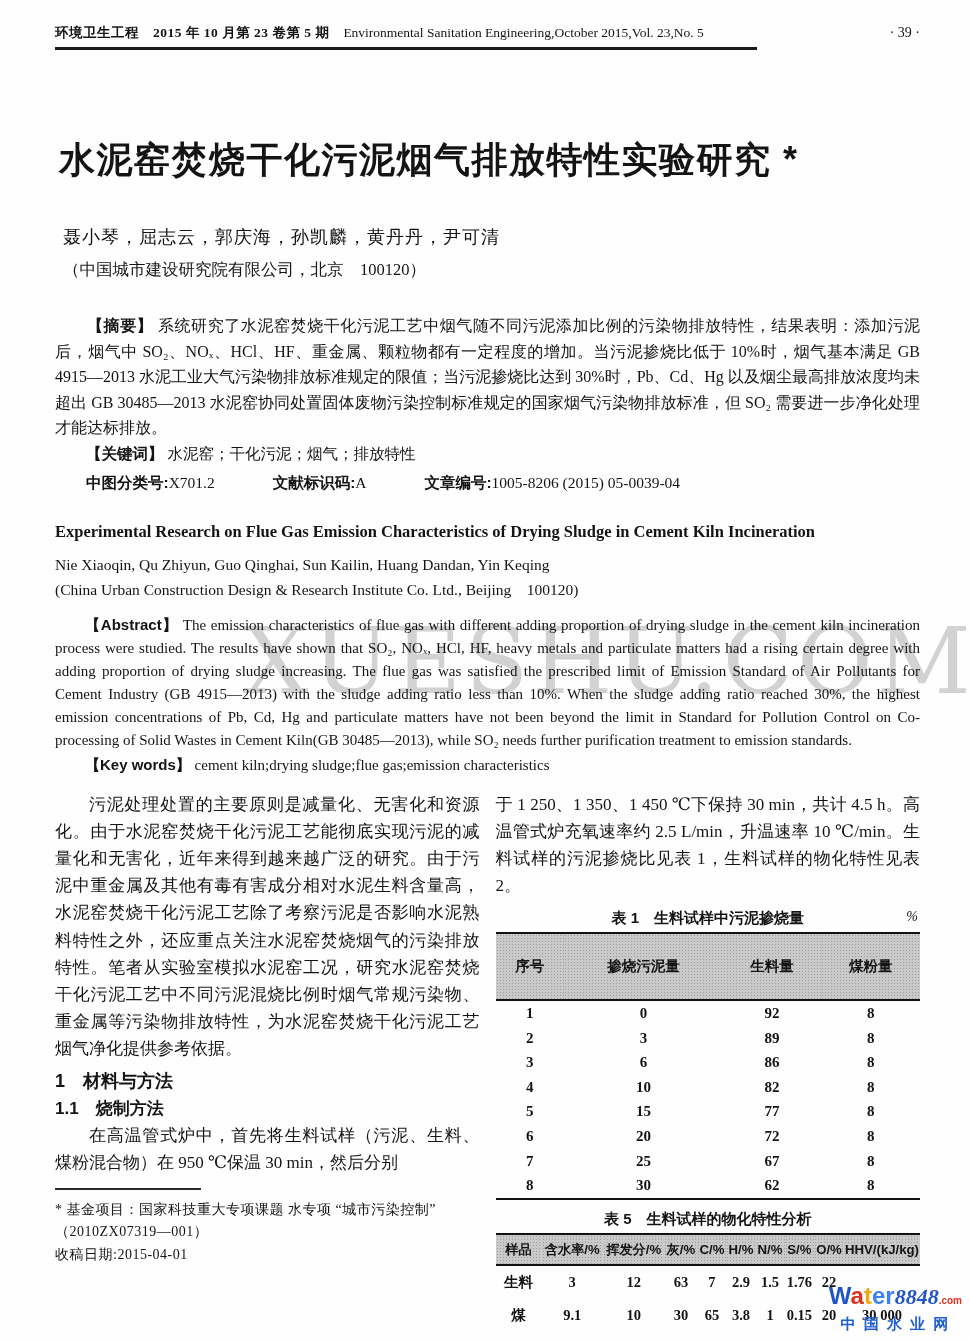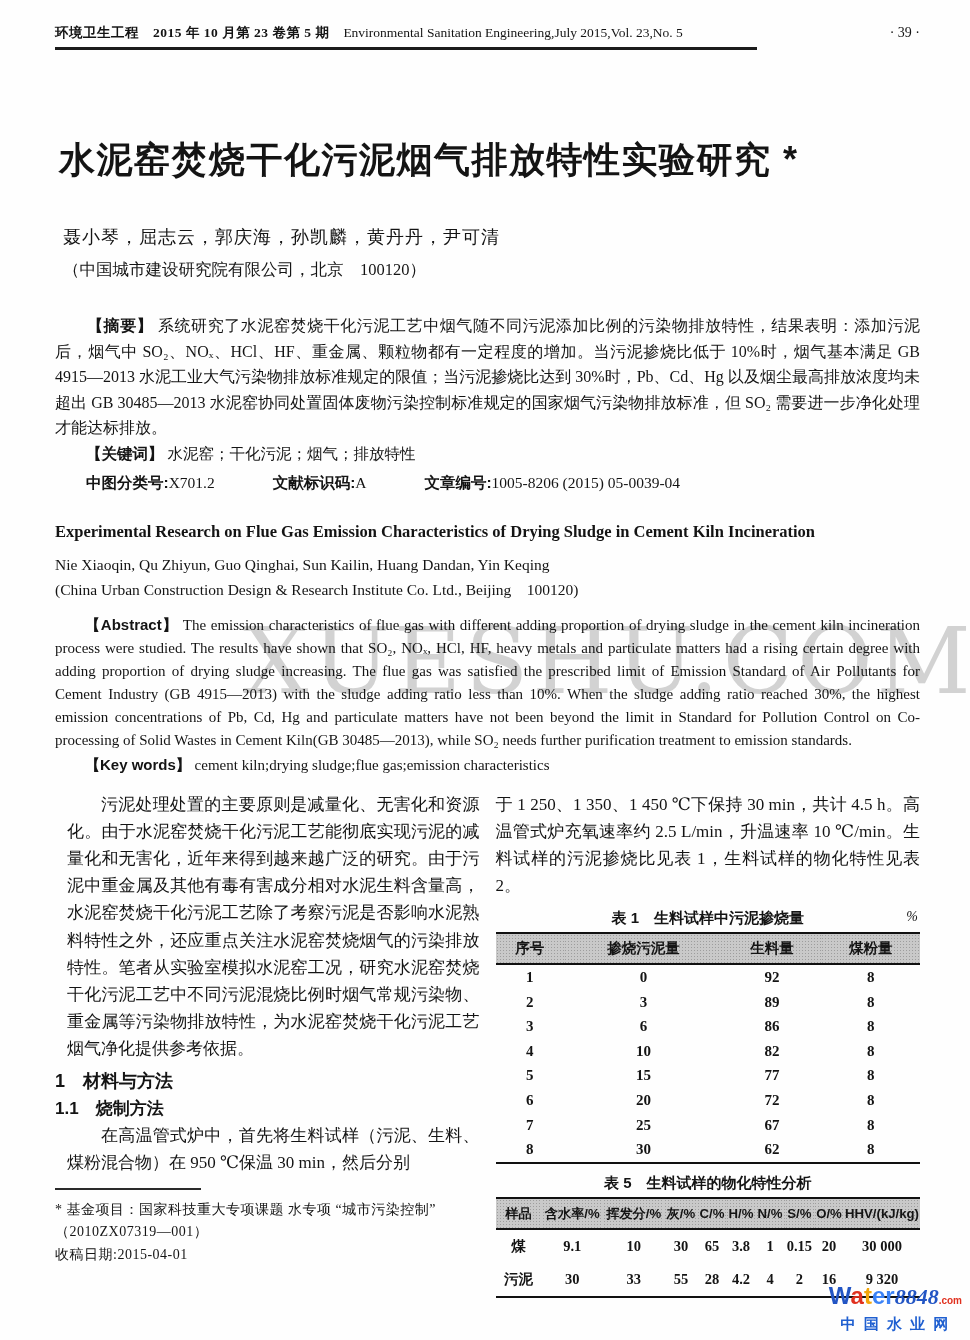--- a/index.html
+++ b/index.html
@@ -35,21 +35,21 @@
   .en-title { margin-top:26px; max-width:830px; font-weight:700; font-size:16.5px; line-height:24px; }
   .en-authors { margin-top:12px; font-size:15.5px; }
   .en-affiliation { margin-top:6px; font-size:15.5px; }
   .abs-en { margin-top:12px; font-size:15px; line-height:23px; text-align:justify; text-indent:2em; }
   .kw-en { margin-top:4px; font-size:15px; text-indent:2em; }
 
   
   .columns { display:flex; gap:16px; margin-top:16px; }
   .col { width:425px; }
   .body-p { font-size:17px; line-height:27.2px; text-align:justify; }
-  .indent { text-indent:2em;margin-left:12px; }
+  .indent { text-indent:2em; }
   .h2 { margin-top:4px; font-family:"Liberation Sans","DejaVu Sans",sans-serif;
         font-weight:700; font-size:18px; line-height:28px; }
   .h3 { font-family:"Liberation Sans","DejaVu Sans",sans-serif; font-weight:700;
         font-size:17px; line-height:27px; }
 
   
   .footnote { margin-top:12px; }
   .fn-rule { width:146px; height:2px; background:#2a2a2a; margin-bottom:9px; }
   .fn-text { font-size:14px; line-height:22.5px; letter-spacing:0.5px; }
 
@@ -59,21 +59,21 @@
   .tbl-title .unit { position:absolute; right:2px; top:0; font-weight:400; font-style:italic;
                      font-family:"Liberation Serif",serif; font-size:14px; }
   table { width:100%; border-collapse:collapse; border-top:2.5px solid #111; border-bottom:2.5px solid #111; }
   th { background:#c9c9c9;
        background-image:radial-gradient(rgba(120,120,120,0.55) 0.7px, transparent 0.8px);
        background-size:3px 3px;
        border-bottom:2px solid #111;
        font-family:"Liberation Sans","DejaVu Sans",sans-serif; font-weight:700;
        text-align:center; vertical-align:middle; }
   td { text-align:center; vertical-align:middle; }
-  #table1 th { font-size:14.5px; padding:5px 2px; }
+  #table1 th { font-size:14.5px; padding:23px 2px; }
   #table1 td { font-size:15px; padding:3.8px 2px; font-weight:600; }
   #table2 th { font-size:13.2px; padding:6px 1px; line-height:17px; }
   #table2 td { font-size:14.5px; padding:7px 1px; font-weight:600; }
   #table2 th:first-child { width:46px; }
   #table2 th:last-child { width:64px; }
 
   
   .watermark { position:absolute; z-index:0; left:243px; top:608px;
                font-family:"DejaVu Serif",serif; font-size:92px; letter-spacing:4px;
                color:#d2d2d2; white-space:nowrap; }
@@ -92,21 +92,21 @@
 <body>
 
 <div class="page">
 
   <div class="watermark">XUESHU.COM</div>
 
   <div class="content">
 
     <div class="pg-header">
       <span class="jcn">环境卫生工程　2015 年 10 月第 23 卷第 5 期</span>
-      <span class="jen">Environmental Sanitation Engineering,July 2015,Vol. 23,No. 5</span>
+      <span class="jen">Environmental Sanitation Engineering,October 2015,Vol. 23,No. 5</span>
       <span class="pno">· 39 ·</span>
     </div>
     <div class="header-rule"></div>
 
     <h1 class="title">水泥窑焚烧干化污泥烟气排放特性实验研究 *</h1>
     <div class="authors">聂小琴，屈志云，郭庆海，孙凯麟，黄丹丹，尹可清</div>
     <div class="affiliation">（中国城市建设研究院有限公司，北京　100120）</div>
 
     <p class="abs-cn"><span class="lbl">【摘要】</span><span> 系统研究了水泥窑焚烧干化污泥工艺中烟气随不同污泥添加比例的污染物排放特性，结果表明：添加污泥后，烟气中 SO₂、NOₓ、HCl、HF、重金属、颗粒物都有一定程度的增加。当污泥掺烧比低于 10%时，烟气基本满足 GB 4915—2013 水泥工业大气污染物排放标准规定的限值；当污泥掺烧比达到 30%时，Pb、Cd、Hg 以及烟尘最高排放浓度均未超出 GB 30485—2013 水泥窑协同处置固体废物污染控制标准规定的国家烟气污染物排放标准，但 SO₂ 需要进一步净化处理才能达标排放。</span></p>
     <p class="kw-cn"><span class="lbl">【关键词】</span><span> 水泥窑；干化污泥；烟气；排放特性</span></p>
@@ -217,20 +217,32 @@
                 <th>C/%</th>
                 <th>H/%</th>
                 <th>N/%</th>
                 <th>S/%</th>
                 <th>O/%</th>
                 <th>HHV/(kJ/kg)</th>
               </tr>
             </thead>
             <tbody>
               <tr>
+                <td>生料</td>
+                <td>3</td>
+                <td>12</td>
+                <td>63</td>
+                <td>7</td>
+                <td>2.9</td>
+                <td>1.5</td>
+                <td>1.76</td>
+                <td>22</td>
+                <td></td>
+              </tr>
+              <tr>
                 <td>煤</td>
                 <td>9.1</td>
                 <td>10</td>
                 <td>30</td>
                 <td>65</td>
                 <td>3.8</td>
                 <td>1</td>
                 <td>0.15</td>
                 <td>20</td>
                 <td>30 000</td>

